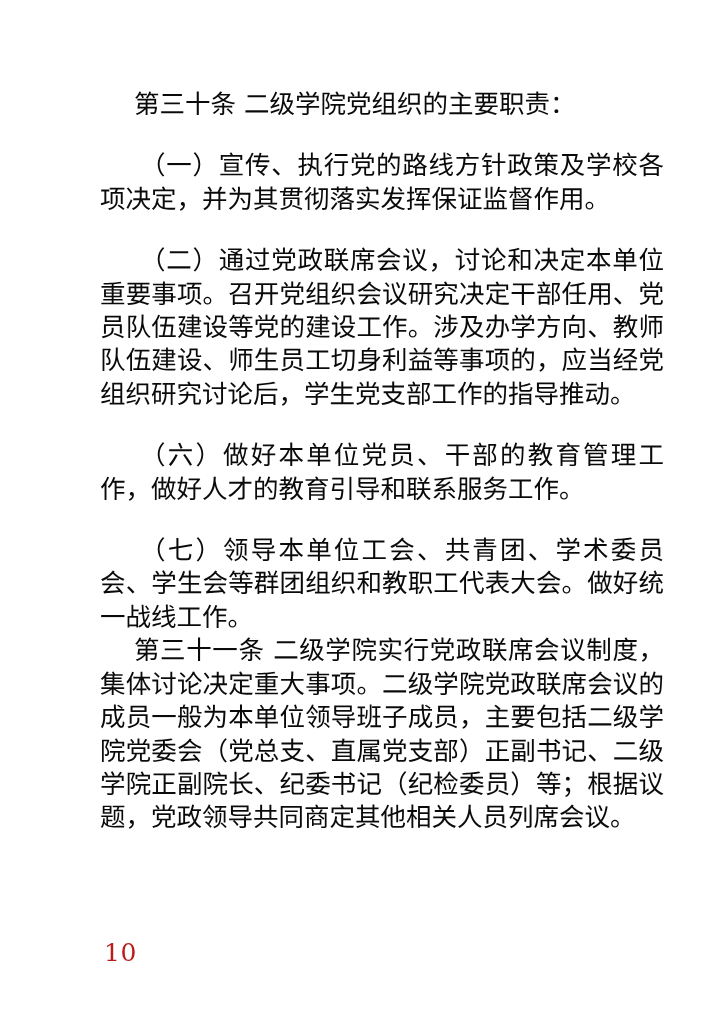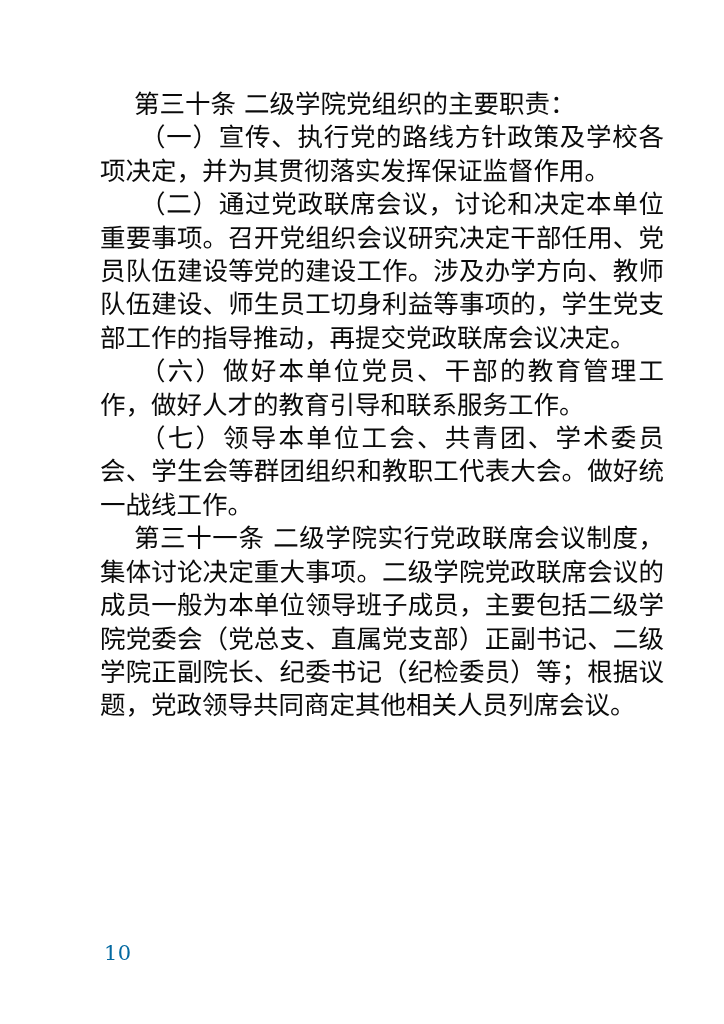--- a/index.html
+++ b/index.html
@@ -48,43 +48,44 @@
   }
 
   
   .para.article {
     text-indent: 34px;
   }
 
   
   .para.item {
     text-indent: 40px;
+    margin-top: 28px;
   }
 
   #page-number {
     position: absolute;
     left: 104px;
     top: 940px;
     font-family: "DejaVu Serif", "Liberation Serif", serif;
-    font-size: 21px;
+    font-size: 25px;
     line-height: 26px;
-    color: #0369a1;
+    color: #b91c1c;
     letter-spacing: 0.5px;
   }
 </style>
 </head>
 <body>
 
 <div id="page">
 
   <div id="text-block">
 
   <p class="para article">第三十条 二级学院党组织的主要职责：</p>
       <p class="para item">（一）宣传、执行党的路线方针政策及学校各项决定，并为其贯彻落实发挥保证监督作用。</p>
-      <p class="para item">（二）通过党政联席会议，讨论和决定本单位重要事项。召开党组织会议研究决定干部任用、党员队伍建设等党的建设工作。涉及办学方向、教师队伍建设、师生员工切身利益等事项的，学生党支部工作的指导推动，再提交党政联席会议决定。</p>
+      <p class="para item">（二）通过党政联席会议，讨论和决定本单位重要事项。召开党组织会议研究决定干部任用、党员队伍建设等党的建设工作。涉及办学方向、教师队伍建设、师生员工切身利益等事项的，应当经党组织研究讨论后，学生党支部工作的指导推动。</p>
       <p class="para item">（六）做好本单位党员、干部的教育管理工作，做好人才的教育引导和联系服务工作。</p>
       <p class="para item">（七）领导本单位工会、共青团、学术委员会、学生会等群团组织和教职工代表大会。做好统一战线工作。</p>
       <p class="para article">第三十一条 二级学院实行党政联席会议制度，集体讨论决定重大事项。二级学院党政联席会议的成员一般为本单位领导班子成员，主要包括二级学院党委会（党总支、直属党支部）正副书记、二级学院正副院长、纪委书记（纪检委员）等；根据议题，党政领导共同商定其他相关人员列席会议。</p>
     </div>
 
   <div id="page-number">10</div>
 
 </div>
 
 </body></html>

